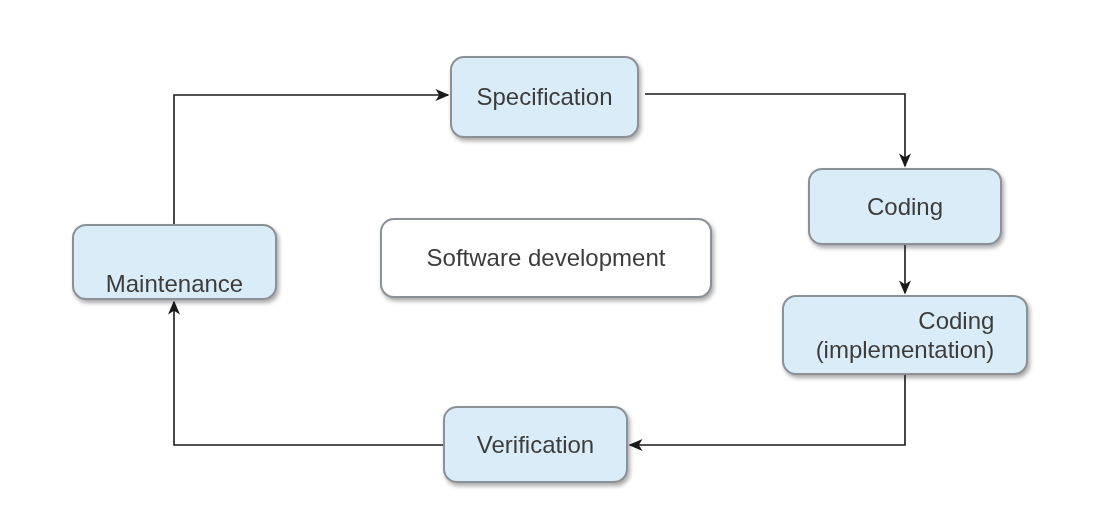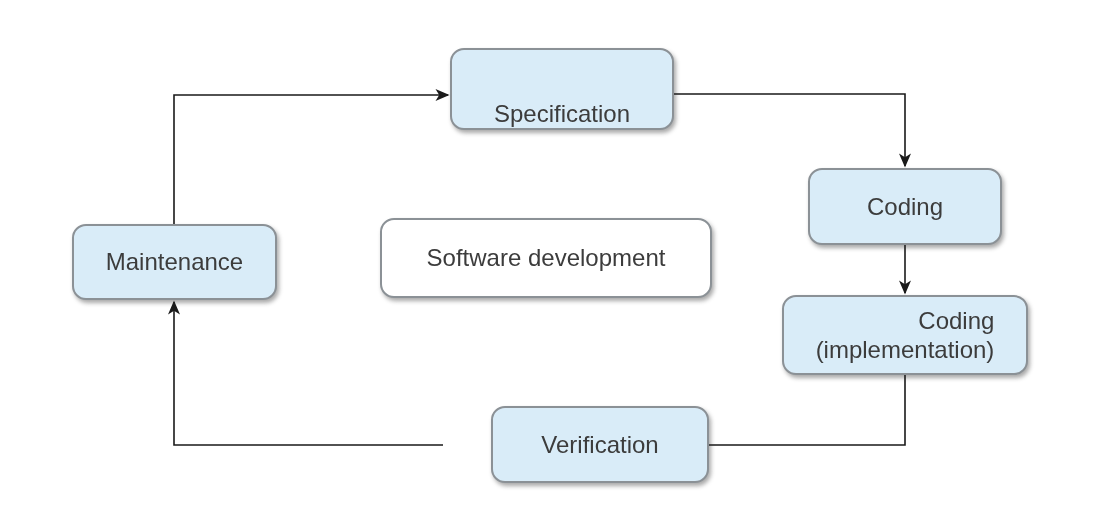--- a/index.html
+++ b/index.html
@@ -40,25 +40,25 @@
     box-shadow: 2px 3px 4px rgba(40, 40, 40, 0.40);
     color: var(--text, #3c3c3c);
     font-size: 24px;
     line-height: 1.22;
     white-space: pre-line;
   }
   .node.plain {
     background: var(--center_fill, #ffffff);
   }
   
-  #node-specification { left: 450px; top: 48px;  width: 224px; height: 82px; align-items: flex-end; }
+  #node-specification { left: 450px; top: 56px;  width: 189px; height: 82px; }
   #node-design        { left: 808px; top: 168px; width: 194px; height: 77px; }
   #node-coding        { left: 782px; top: 295px; width: 246px; height: 80px; text-align: right; }
-  #node-verification  { left: 443px; top: 406px; width: 218px; height: 77px; margin-left: 48px; }
-  #node-maintenance   { left: 72px;  top: 224px; width: 205px; height: 76px; }
+  #node-verification  { left: 443px; top: 406px; width: 185px; height: 77px; }
+  #node-maintenance   { left: 72px;  top: 224px; width: 205px; height: 76px; align-items: flex-end; }
   #node-title         { left: 380px; top: 218px; width: 332px; height: 80px; }
 </style>
 </head>
 <body>
 
 <div class="canvas">
 
   <svg class="connectors" width="1098" height="516" viewBox="0 0 1098 516">
     <defs>
       <marker id="arrow" markerUnits="userSpaceOnUse" markerWidth="16" markerHeight="14" refX="13" refY="6.5" orient="auto">

